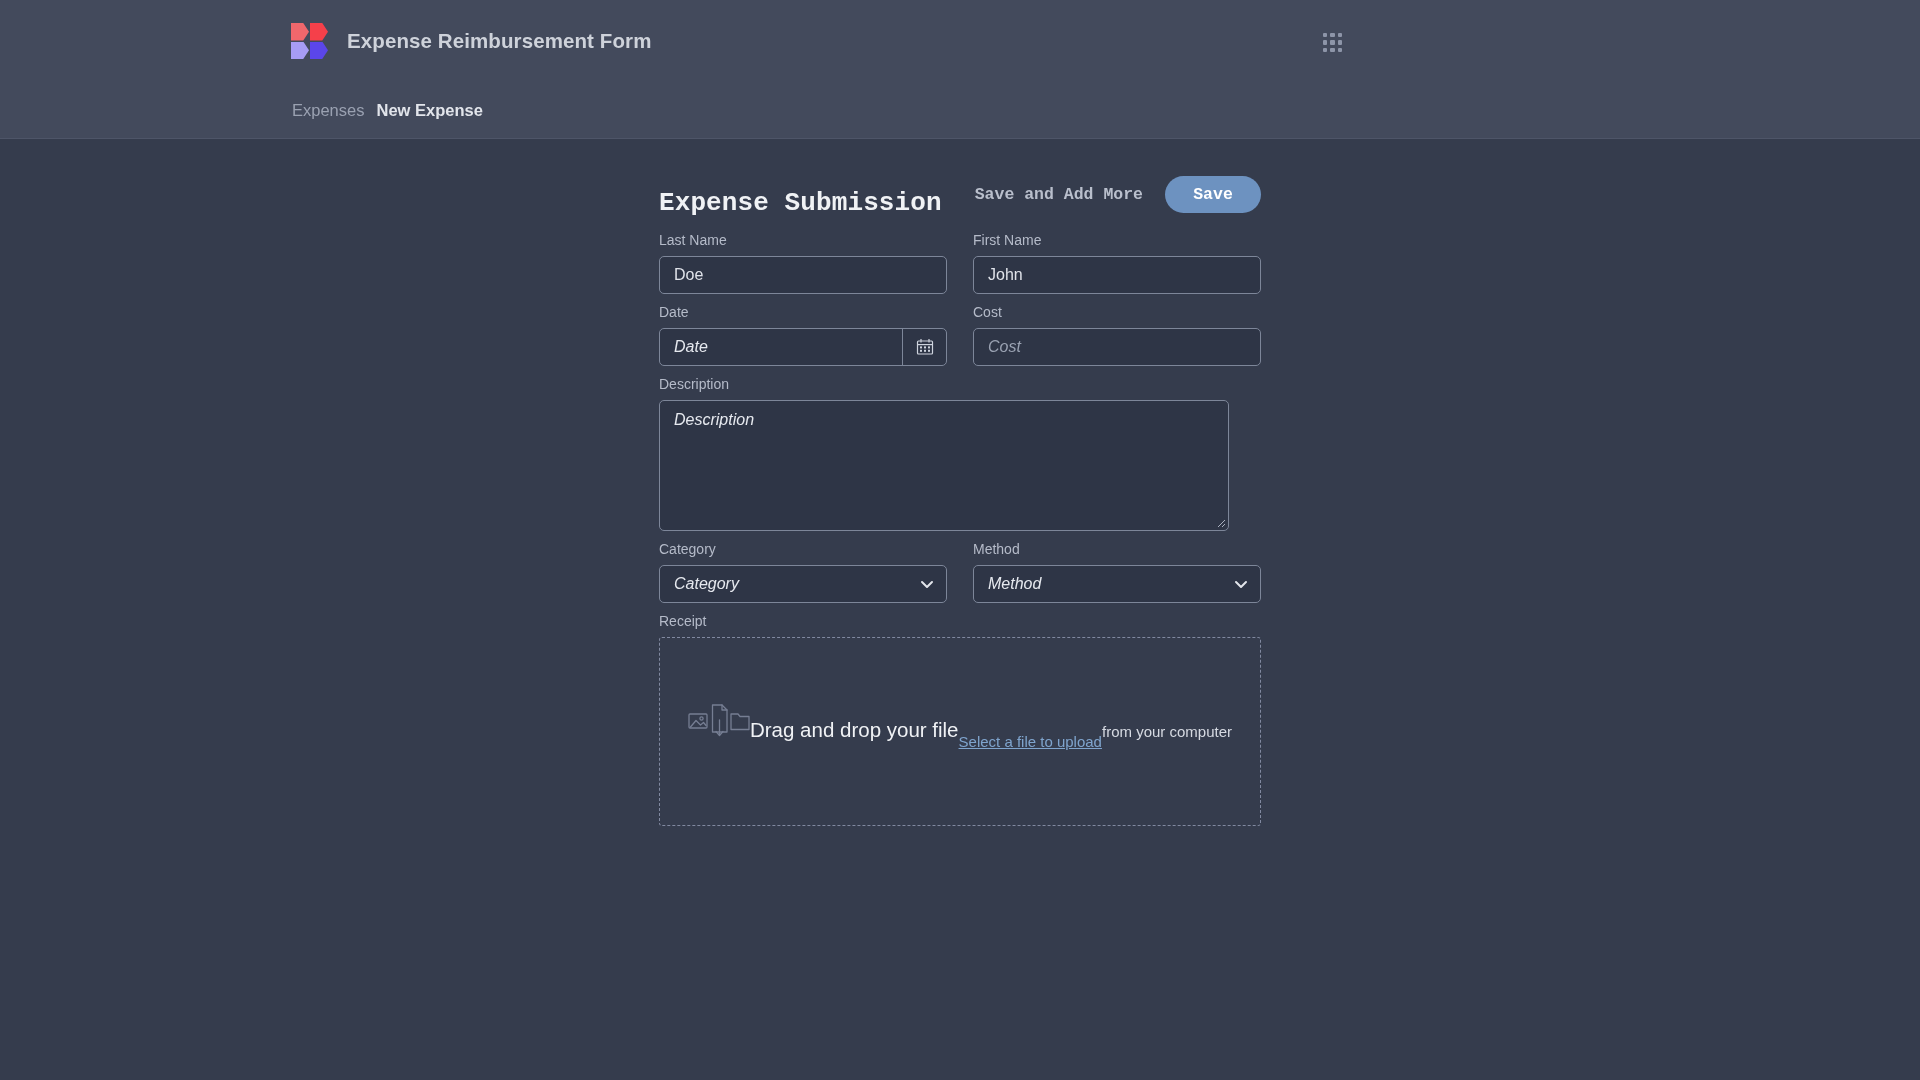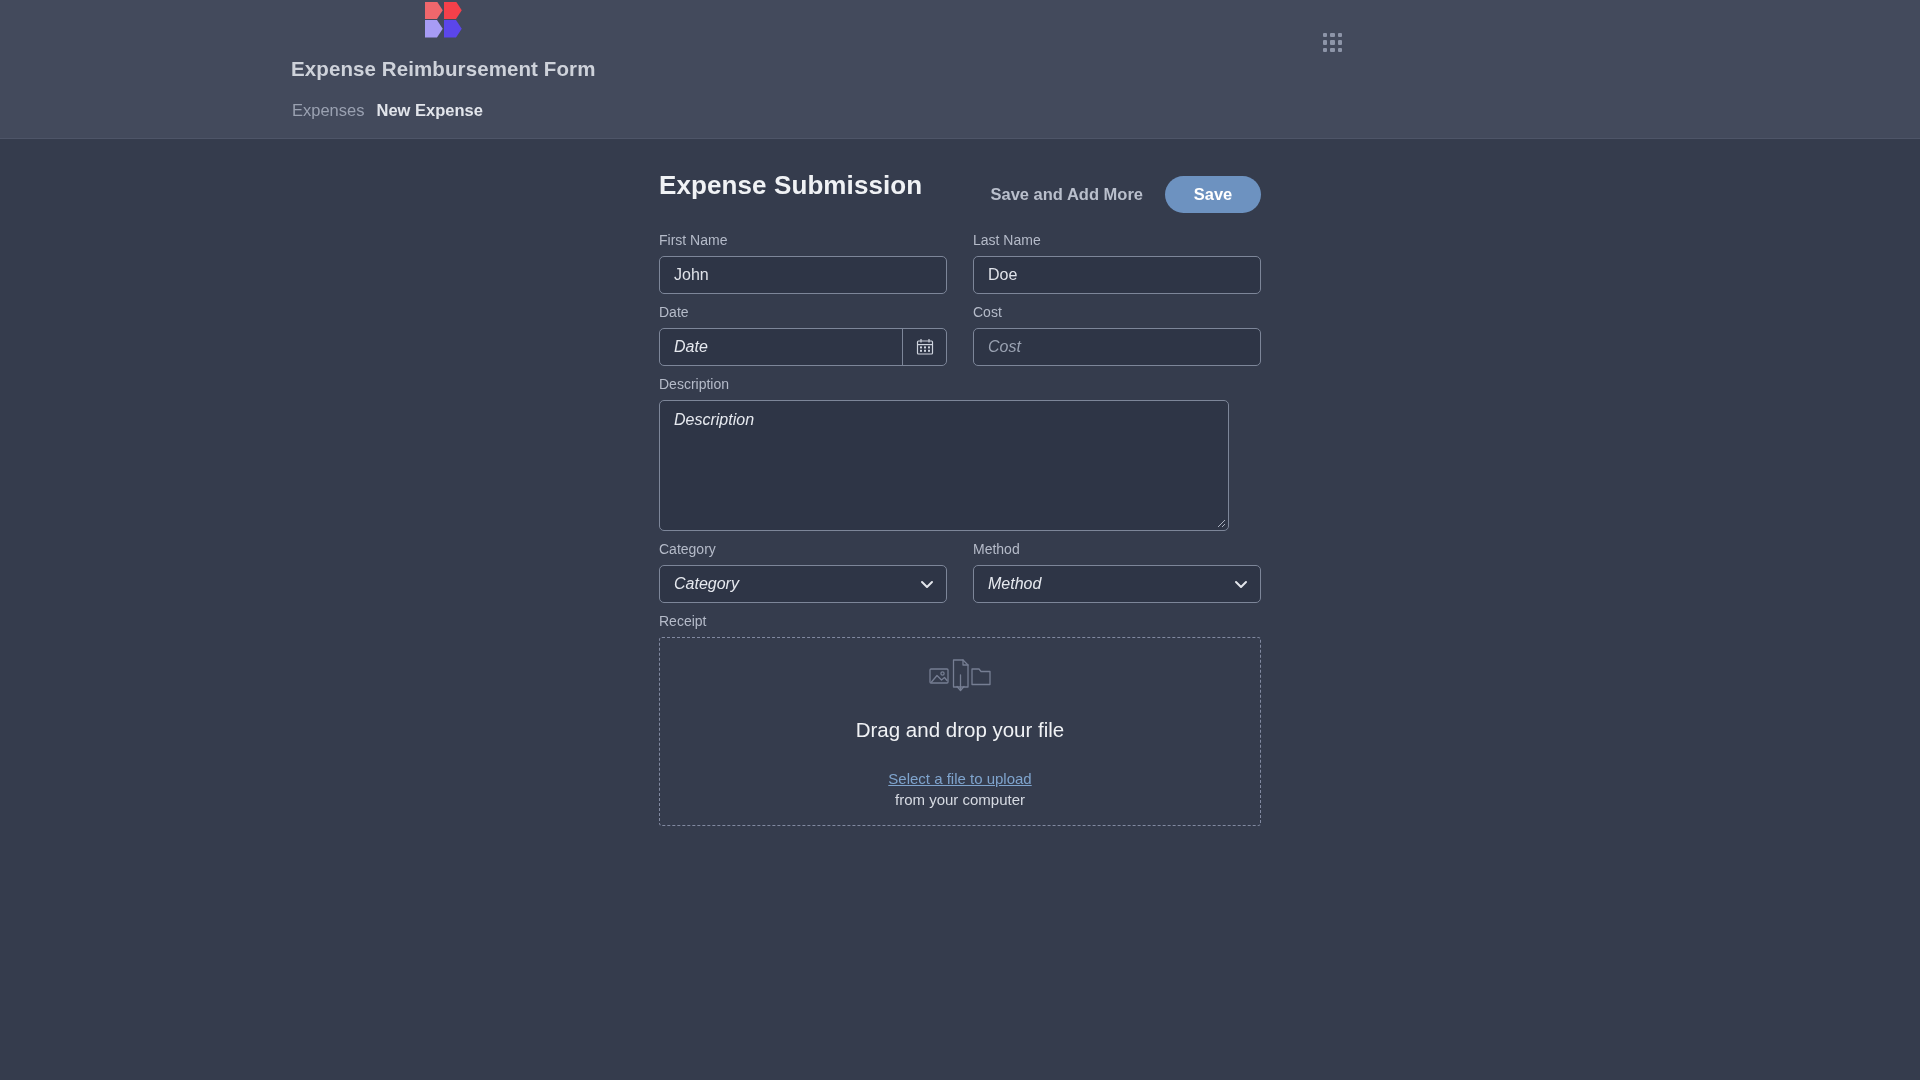--- a/index.html
+++ b/index.html
@@ -26,21 +26,20 @@
     align-items: center;
     height: 82px;
     padding: 0 0 0 291px;
     position: relative;
   }
 
   .brand-block {
     display: flex;
     align-items: center;
     gap: 19px;
-    flex-direction: column;
   }
 
   .logo {
     width: 37px;
     height: 36px;
     display: grid;
     grid-template-columns: 1fr 1fr;
     grid-template-rows: 1fr 1fr;
     gap: 1px;
   }
@@ -108,24 +107,25 @@
 
   .form-wrap {
     position: absolute;
     left: 659px;
     top: 31px;
     width: 602px;
   }
 
   .form-head {
     display: flex;
-    align-items: flex-start;
+    align-items: flex-end;
     height: 48px;
     position: relative;
     margin-bottom: 12px;
+    font-family: Liberation Mono, monospace;
   }
   .page-title {
     font-size: 26px;
     font-weight: bold;
     color: #f0f2f5;
     letter-spacing: 0.1px;
   }
   .head-actions {
     position: absolute;
     right: 0;
@@ -249,21 +249,21 @@
     cursor: nwse-resize;
   }
 
   
   .dropzone {
     width: 602px;
     height: 189px;
     border: 1px dashed #8189a0;
     border-radius: 3px;
     display: flex;
-    flex-direction: column;
+    flex-direction: row;
     align-items: center;
     justify-content: center;
     cursor: pointer;
   }
   .dz-icon { margin-bottom: 18px; }
   .dz-title {
     font-size: 20.5px;
     color: #f0f2f5;
     margin-bottom: 4px;
   }
@@ -322,29 +322,29 @@
     <div class="form-head">
       <div class="page-title">Expense Submission</div>
       <div class="head-actions">
         <button class="btn-link">Save and Add More</button>
         <button class="btn-primary">Save</button>
       </div>
     </div>
 
     <div class="row">
       <div class="field half">
+        <label class="field-label">Last Name</label>
+        <div class="input-box">
+          <div class="input-text">Doe</div>
+        </div>
+      </div>
+      <div class="field half">
         <label class="field-label">First Name</label>
         <div class="input-box">
           <div class="input-text">John</div>
-        </div>
-      </div>
-      <div class="field half">
-        <label class="field-label">Last Name</label>
-        <div class="input-box">
-          <div class="input-text">Doe</div>
         </div>
       </div>
     </div>
 
     <div class="row">
       <div class="field half">
         <label class="field-label">Date</label>
         <div class="input-box">
           <div class="input-text placeholder-bright">Date</div>
           <div class="date-btn">

